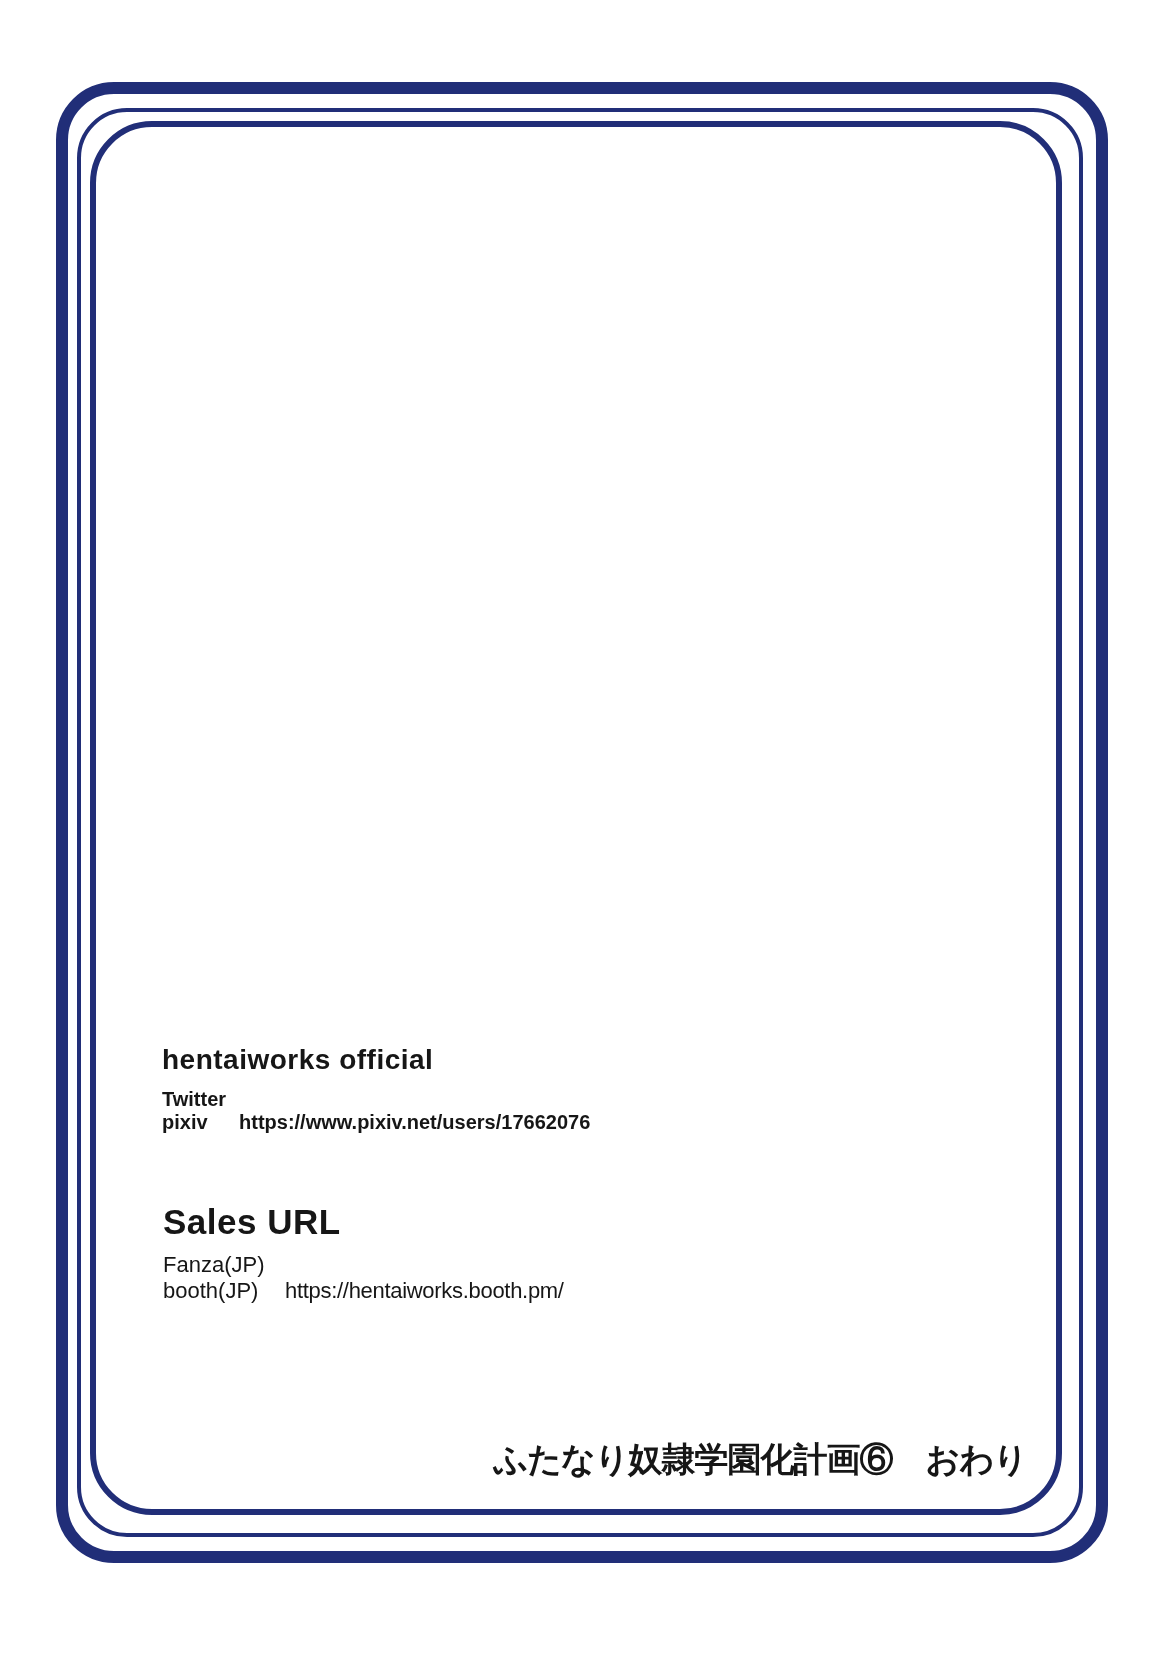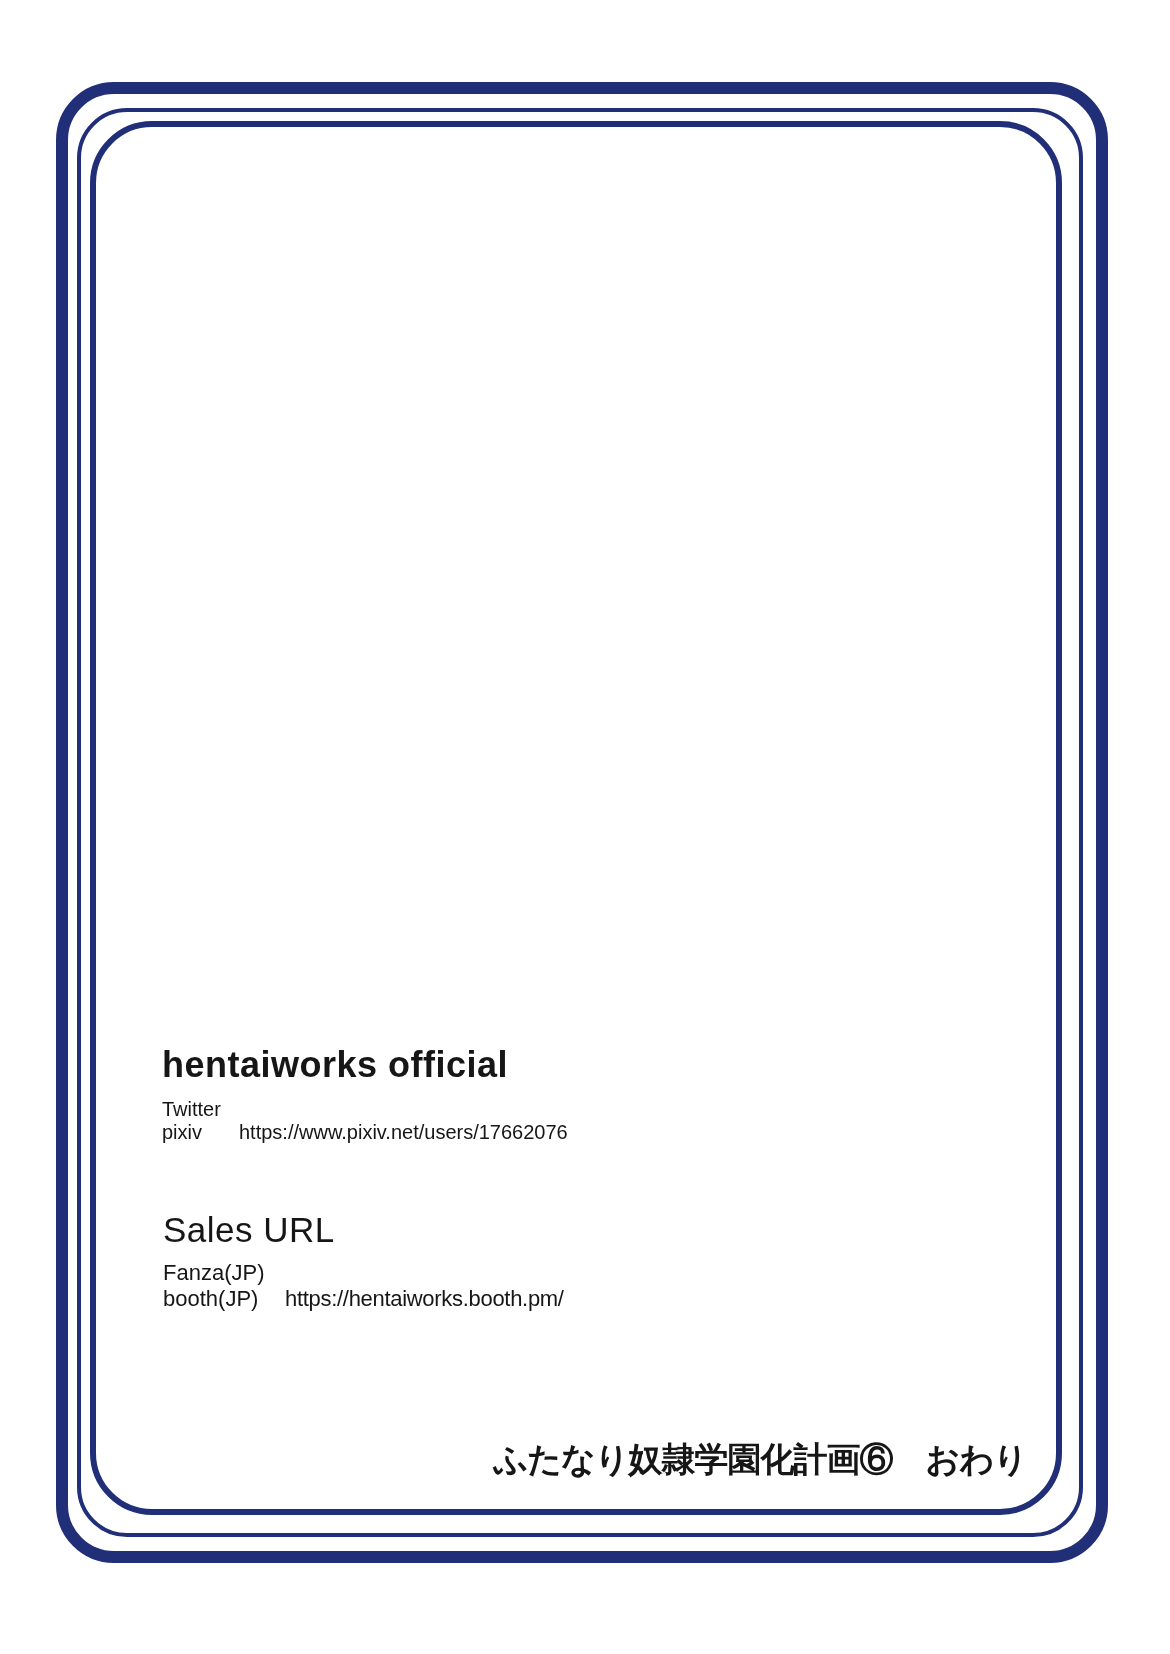--- a/index.html
+++ b/index.html
@@ -36,42 +36,42 @@
     width: 972px; height: 1394px;
     border-width: 6px;
     border-radius: 62px;
   }
   .official-section {
     position: absolute;
     left: 162px; top: 1044px;
   }
   .official-title {
     margin: 0 0 12px 0;
-    font-size: 36px;
+    font-size: 28px;
     font-weight: 700;
     letter-spacing: 0.5px;
   }
   .social-row {
     display: flex;
     font-size: 20px;
     line-height: 23px;
-    font-weight: 400;
+    font-weight: 700;
   }
   .social-row .lab {
     width: 77px;
     flex: 0 0 77px;
   }
   .sales-section {
     position: absolute;
     left: 163px; top: 1202px;
   }
   .sales-title {
-    margin: 8px 0 10px 0;
+    margin: 0 0 10px 0;
     font-size: 35px;
-    font-weight: 400;
+    font-weight: 700;
     letter-spacing: 0.5px;
   }
   .sales-row {
     display: flex;
     font-size: 20px;
     line-height: 22px;
     letter-spacing: -0.3px;
   }
   .sales-row .lab {
     width: 122px;

